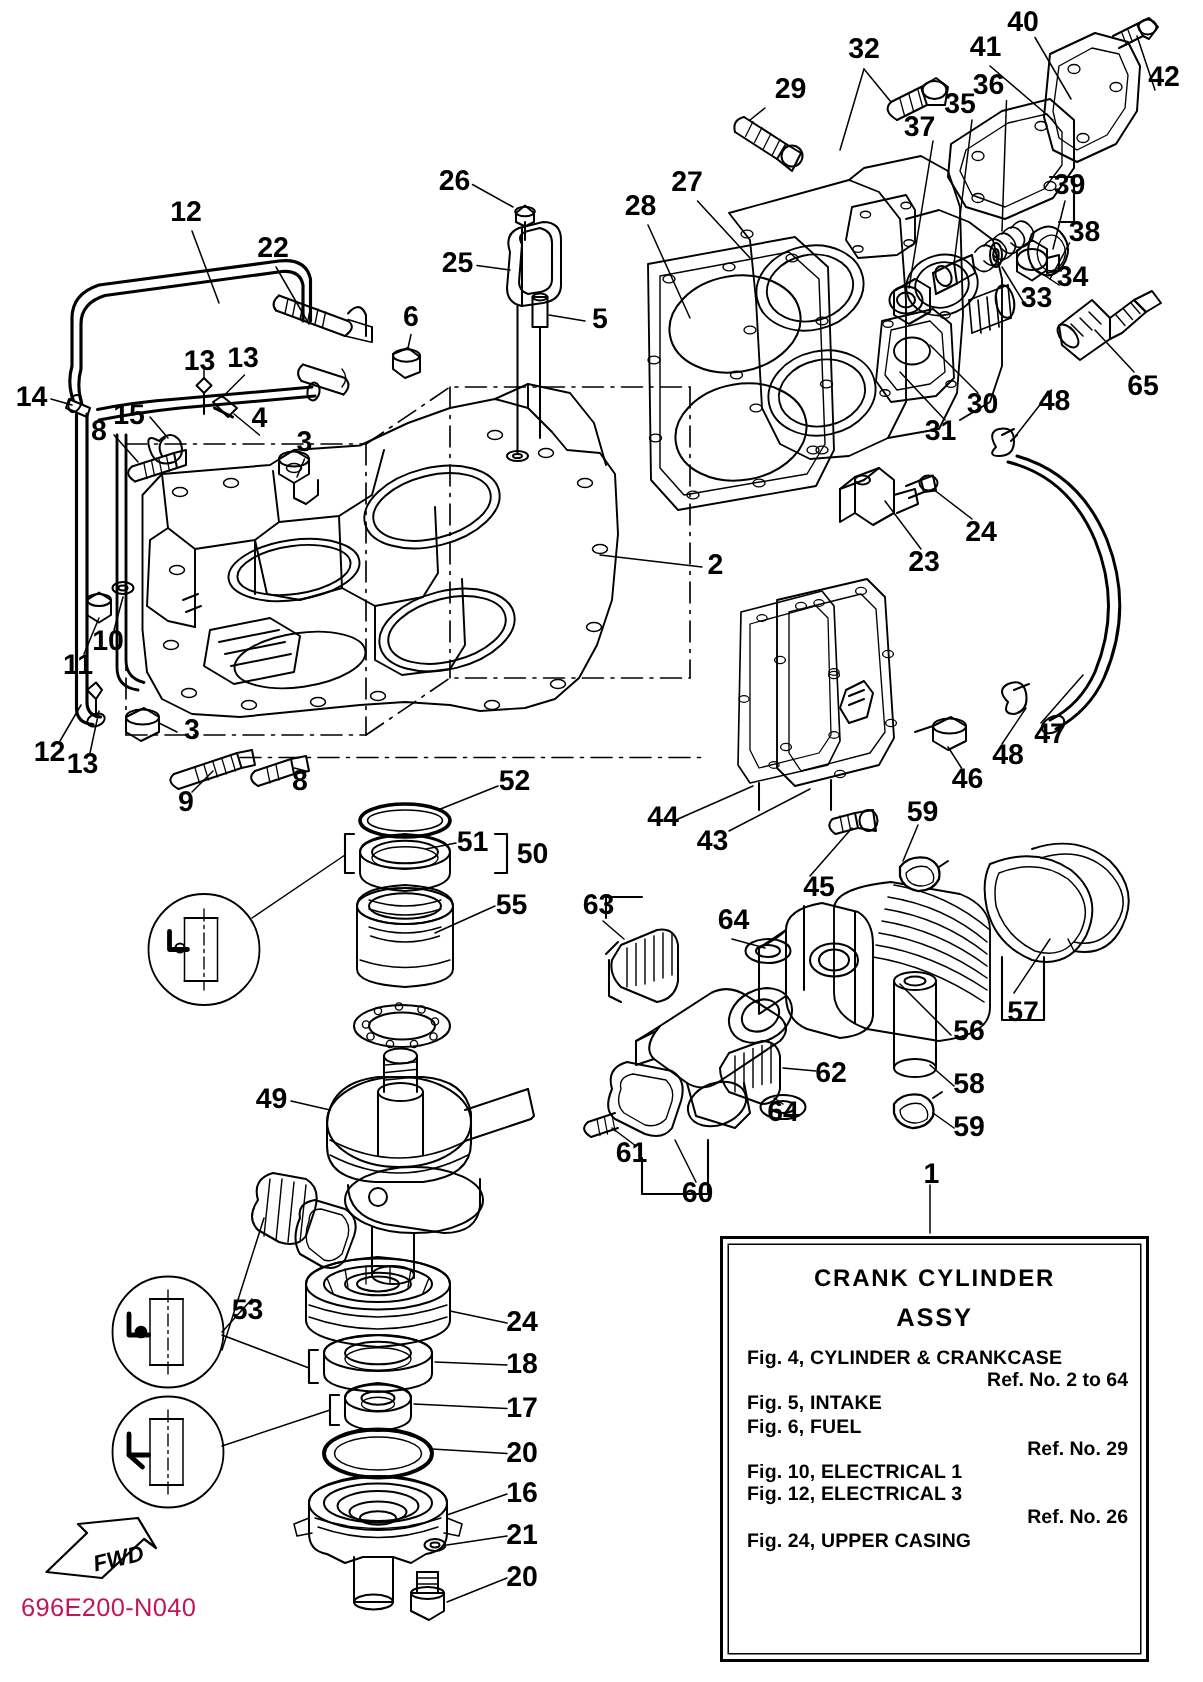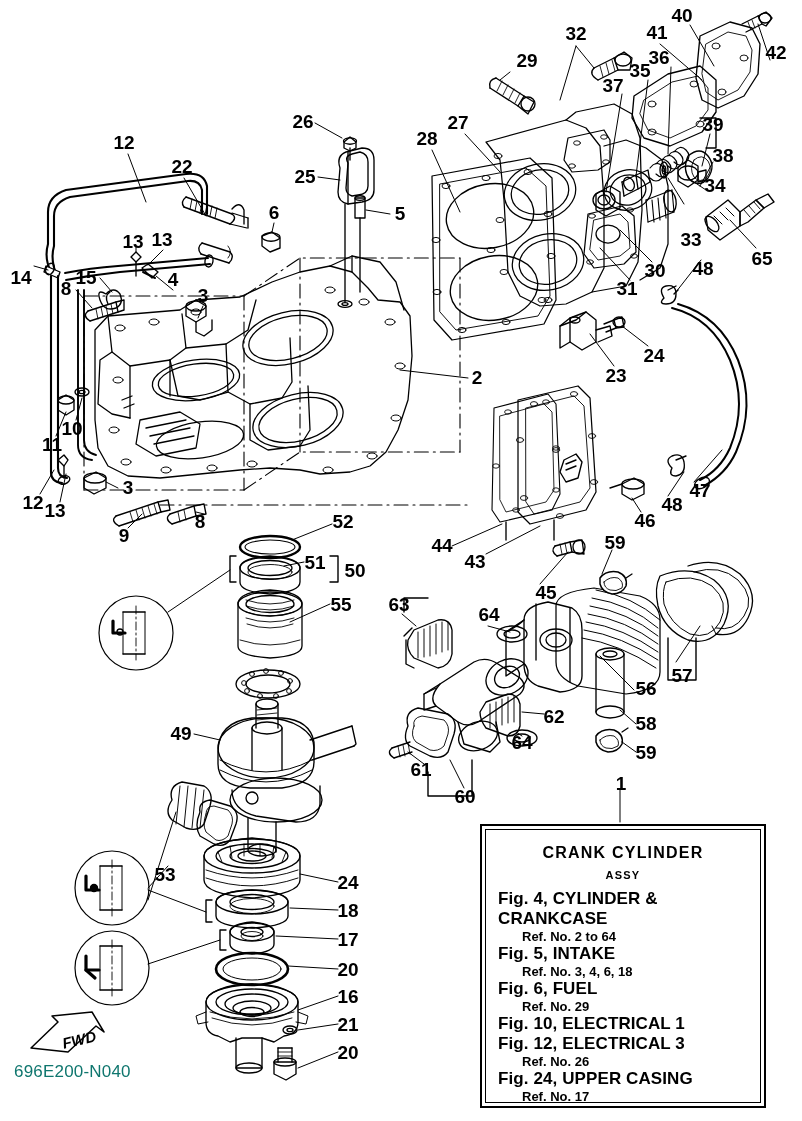--- a/index.html
+++ b/index.html
@@ -48,48 +48,48 @@
     padding:10px 8px 6px 8px;
     text-align:center;
   }
   .lg-title{
     font-size:16px;
     font-weight:700;
     letter-spacing:1.2px;
     margin-top:4px;
   }
   .lg-sub{
-    font-size:11px;
+    font-size:17px;
     font-weight:700;
     letter-spacing:1.2px;
     margin-top:7px;
     margin-bottom:8px;
   }
   .lg-row{ text-align:left; padding-left:4px; }
   .lg-fig{
-    font-size:17px;
+    font-size:13px;
     font-weight:700;
     line-height:1.17;
     letter-spacing:0.1px;
   }
   .lg-ref{
     font-size:13px;
     font-weight:700;
     line-height:1.17;
-    text-align:left;
+    text-align:right;
     padding-left:24px;
   }
   #drawing-no{
     position:absolute;
     left:14px;
     top:1062px;
     font-size:17px;
     font-weight:400;
     letter-spacing:0.2px;
-    color:#0f766e;
+    color:#be185d;
     font-family:"Liberation Sans", sans-serif;
   }
   #fwd-label{
     position:absolute;
     left:62px;
     top:1031px;
     font-size:15px;
     font-weight:700;
     font-style:italic;
     color:#000;
@@ -866,21 +866,21 @@
       </g>
 
       <path d="M31 1048 L58 1022 L52 1016 L92 1012 L104 1032 L96 1026 L68 1052 Z" stroke-width="1.5" fill="#fff"></path>
 
     </g>
   </svg>
 
   <div id="callout-layer">
       <div class="callout" style="left: 124px; top: 142px;">12</div>
       <div class="callout" style="left: 182px; top: 166px;">22</div>
-      <div class="callout" style="left: 21px; top: 265px; margin-top: 12px;">14</div>
+      <div class="callout" style="left: 21px; top: 265px;">14</div>
       <div class="callout" style="left: 133px; top: 241px;">13</div>
       <div class="callout" style="left: 162px; top: 239px;">13</div>
       <div class="callout" style="left: 86px; top: 277px;">15</div>
       <div class="callout" style="left: 173px; top: 279px;">4</div>
       <div class="callout" style="left: 66px; top: 288px;">8</div>
       <div class="callout" style="left: 203px; top: 295px;">3</div>
       <div class="callout" style="left: 274px; top: 212px;">6</div>
       <div class="callout" style="left: 400px; top: 213px;">5</div>
       <div class="callout" style="left: 305px; top: 176px;">25</div>
       <div class="callout" style="left: 303px; top: 121px;">26</div>
@@ -890,21 +890,21 @@
       <div class="callout" style="left: 576px; top: 33px;">32</div>
       <div class="callout" style="left: 657px; top: 32px;">41</div>
       <div class="callout" style="left: 682px; top: 15px;">40</div>
       <div class="callout" style="left: 776px; top: 52px;">42</div>
       <div class="callout" style="left: 659px; top: 57px;">36</div>
       <div class="callout" style="left: 640px; top: 70px;">35</div>
       <div class="callout" style="left: 613px; top: 85px;">37</div>
       <div class="callout" style="left: 713px; top: 124px;">39</div>
       <div class="callout" style="left: 723px; top: 155px;">38</div>
       <div class="callout" style="left: 715px; top: 185px;">34</div>
-      <div class="callout" style="left: 691px; top: 199px; margin-top: 40px;">33</div>
+      <div class="callout" style="left: 691px; top: 199px;">33</div>
       <div class="callout" style="left: 762px; top: 258px;">65</div>
       <div class="callout" style="left: 655px; top: 270px;">30</div>
       <div class="callout" style="left: 627px; top: 288px;">31</div>
       <div class="callout" style="left: 703px; top: 268px;">48</div>
       <div class="callout" style="left: 477px; top: 377px;">2</div>
       <div class="callout" style="left: 654px; top: 355px;">24</div>
       <div class="callout" style="left: 616px; top: 375px;">23</div>
       <div class="callout" style="left: 52px; top: 444px;">11</div>
       <div class="callout" style="left: 72px; top: 428px;">10</div>
       <div class="callout" style="left: 33px; top: 502px;">12</div>
@@ -953,34 +953,32 @@
     <div id="legend-inner">
       <div class="lg-title">CRANK CYLINDER</div>
       <div class="lg-sub">ASSY</div>
       <div id="legend-entries">
           <div class="lg-row">
             <div class="lg-fig">Fig. 4, CYLINDER &amp; CRANKCASE</div>
             <div class="lg-ref">Ref. No. 2 to 64</div>
           </div>
           <div class="lg-row">
             <div class="lg-fig">Fig. 5, INTAKE</div>
-            <div class="lg-ref">Ref. No. 3, 4, 6, 18</div>
           </div>
           <div class="lg-row">
             <div class="lg-fig">Fig. 6, FUEL</div>
             <div class="lg-ref">Ref. No. 29</div>
           </div>
           <div class="lg-row">
             <div class="lg-fig">Fig. 10, ELECTRICAL 1</div>
           </div>
           <div class="lg-row">
             <div class="lg-fig">Fig. 12, ELECTRICAL 3</div>
             <div class="lg-ref">Ref. No. 26</div>
           </div>
           <div class="lg-row">
             <div class="lg-fig">Fig. 24, UPPER CASING</div>
-            <div class="lg-ref">Ref. No. 17</div>
           </div>
         </div>
     </div>
   </div>
 
 </div>
 
 </body></html>

